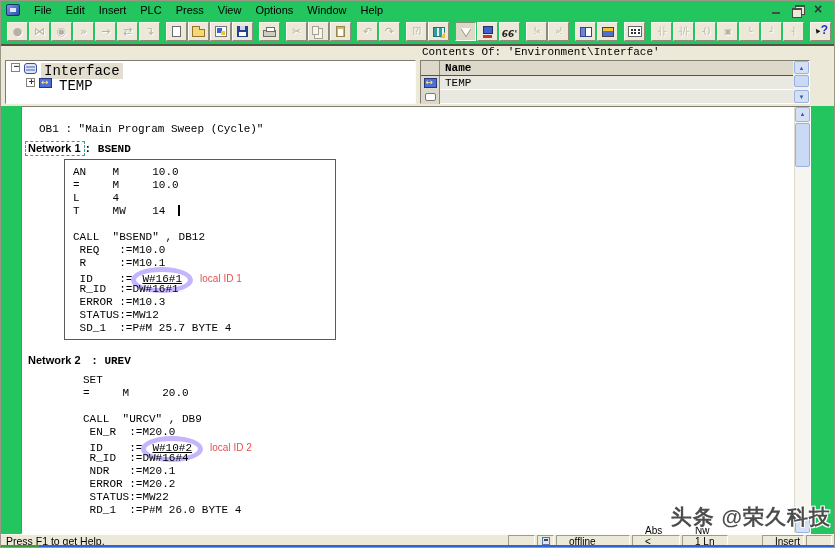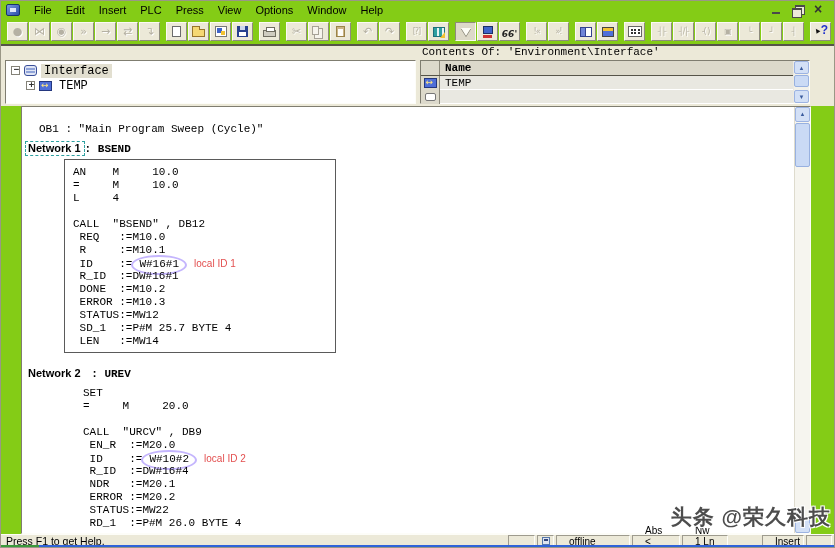--- a/index.html
+++ b/index.html
@@ -1,18 +1,18 @@
 <!DOCTYPE html>
 <html><head>
 <meta charset="utf-8">
 <style>
   * { margin:0; padding:0; box-sizing:border-box; }
   html,body { width:835px; height:548px; }
   body { font-family:"Liberation Sans",sans-serif; }
-  .window { position:relative; width:835px; height:548px; background:#84cc16; overflow:hidden; border:1px solid #9a9786; }
+  .window { position:relative; width:835px; height:548px; background:#22c55e; overflow:hidden; border:1px solid #9a9786; }
 
   
   .menubar { position:absolute; left:0; top:0; width:100%; height:18px; display:flex; align-items:center; padding-left:5px; font-size:11px; color:#000; }
   .app-icon { width:14px; height:12px; margin-right:7px; background:linear-gradient(135deg,#7b98e0,#2b4fa8); border:1px solid #17336e; border-radius:2px; position:relative; }
   .app-icon::before { content:""; position:absolute; left:3px; top:3px; width:6px; height:4px; background:#dfe7fa; }
   .menu-items { display:flex; }
   .menu-item { padding:1px 7px; cursor:default; }
   .win-controls { margin-left:auto; margin-right:8px; display:flex; gap:7px; align-items:center; }
   .wc { width:14px; height:12px; position:relative; }
   .wc-min::before { content:""; position:absolute; left:2px; bottom:2px; width:8px; height:2px; background:#4a4a4a; }
@@ -56,21 +56,21 @@
   .i-network { width:14px; height:11px; border:1px solid #666; background:#fff; position:relative; }
   .i-network::before { content:""; position:absolute; left:2px; top:2px; width:9px; border-top:2px dotted #333; }
   .i-network::after { content:""; position:absolute; left:2px; bottom:2px; width:9px; border-top:2px dotted #333; }
   .i-help { position:relative; width:15px; height:13px; }
   .i-help::before { content:"▲"; position:absolute; left:0; top:1px; font-size:8px; color:#111; transform:rotate(-35deg); }
   .i-help::after { content:"?"; position:absolute; right:0; top:-2px; font-size:12px; font-weight:bold; color:#2233cc; }
 
   
   .declpane { position:absolute; left:0; top:43px; width:100%; height:62px; background:#ece9d8; border-top:2px solid #565449; }
   .tree-box { position:absolute; left:4px; top:14px; width:411px; height:44px; background:#fff; border:1px solid; border-color:#7f7d70 #fdfdf8 #fdfdf8 #7f7d70; padding-top:2px; }
-  .tree-row { height:15px; display:flex; align-items:center; padding-left:5px; font-family:"Liberation Mono",monospace; font-size:12px; }
+  .tree-row { height:15px; display:flex; align-items:flex-start; padding-left:5px; font-family:"Liberation Mono",monospace; font-size:14px; }
   .tree-row.child { padding-left:20px; }
   .expand { width:9px; height:9px; border:1px solid #848278; background:#fff; position:relative; margin-right:4px; flex:none; }
   .expand::before { position:absolute; left:0; top:-2px; width:9px; text-align:center; font:bold 9px/9px "DejaVu Sans Mono",monospace; color:#333; }
   .expand-minus::before { content:"−"; }
   .expand-plus::before { content:"+"; }
   .interface-icon { width:13px; height:11px; border:1px solid #3a4f9a; background:#dfe5f5; border-radius:3px; position:relative; margin-right:4px; flex:none; }
   .interface-icon::before { content:""; position:absolute; left:1px; right:1px; top:2px; height:2px; background:#8fa3d8; }
   .interface-icon::after { content:""; position:absolute; left:1px; right:1px; bottom:2px; height:2px; background:#8fa3d8; }
   .temp-icon { width:13px; height:10px; background:#4f6fd8; border:1px solid #24377f; position:relative; margin-right:4px; flex:none; }
   .temp-icon::before { content:"↔"; position:absolute; left:1px; top:-2px; font-size:9px; line-height:10px; color:#ffe680; font-family:"DejaVu Sans",sans-serif; }
@@ -99,21 +99,21 @@
   .code-area { position:absolute; left:0; top:0; right:16px; bottom:0; padding:16px 0 0 17px; font-family:"Liberation Mono",monospace; font-size:11px; line-height:13px; color:#000; overflow:hidden; }
   .ob-title { white-space:pre; margin-bottom:6px; }
   .nw-title { height:15px; margin-left:-14px; margin-bottom:2px; font-family:"Liberation Sans",sans-serif; font-size:11px; font-weight:bold; }
   .nw-label { border:1px dashed transparent; padding:0 3px 1px 2px; }
   .nw-label.nw-selected { border-color:#2fa1a1; }
   .nw-name { font-family:"Liberation Mono",monospace; font-weight:bold; font-size:11px; }
   .code-box { border:1px solid #5a5a5a; width:272px; margin-left:25px; margin-top:2px; padding:6px 0 4px 8px; }
   .code-plain { margin-left:44px; margin-top:5px; }
   .network-2 > .nw-title { margin-top:14px; }
   .code-line { height:13px; white-space:pre; }
-  .circled { display:inline-block; border:2px solid #c4b5fd; border-radius:50%; padding:1px 6px 2px; margin:-3px -2px -3px -1px; }
+  .circled { display:inline-block; border:5px solid #c4b5fd; border-radius:50%; padding:1px 6px 2px; margin:-3px -2px -3px -1px;text-decoration:underline; }
   .red-note { color:#e34f4f; font-family:"Liberation Sans",sans-serif; font-size:10px; margin-left:9px; }
   .caret { display:inline-block; width:1.5px; height:11px; background:#000; margin-left:13px; vertical-align:-2px; }
   .ed-scroll { position:absolute; top:0; right:0; bottom:0; width:16px; background:#f6f5ef; border-left:1px solid #dedbcd; display:flex; flex-direction:column; padding:0 0; }
   .ed-scroll .sb-btn { height:15px; }
   .ed-scroll .sb-thumb { height:44px; }
   .ed-scroll .sb-down { margin-top:auto; }
 
   
   .statusbar { position:absolute; left:0; top:533px; width:100%; height:13px; background:#ece9d8; display:flex; align-items:center; font-size:10px; color:#000; border-top:1px solid #fdfdf8; }
   .sb-msg { flex:1; padding-left:5px; font-size:10.5px; }
@@ -332,31 +332,30 @@
 
   <div class="editor">
     <div class="code-area">
       <div class="ob-title">OB1 : "Main Program Sweep (Cycle)"</div>
     <div class="network network-1">
           <div class="nw-title"><span class="nw-label nw-selected">Network 1</span><span class="nw-name">: BSEND</span></div>
           <div class="code-box">
             <div class="code-line">AN    M     10.0</div>
             <div class="code-line">=     M     10.0</div>
             <div class="code-line">L     4</div>
+            <div class="code-line">T     MW    14<span class="caret"></span></div>
             <div class="code-line"></div>
             <div class="code-line">CALL  "BSEND" , DB12</div>
             <div class="code-line"> REQ   :=M10.0</div>
             <div class="code-line"> R     :=M10.1</div>
             <div class="code-line"> ID    :=<span class="circled">W#16#1</span><span class="red-note">local ID 1</span></div>
             <div class="code-line"> R_ID  :=DW#16#1</div>
-            <div class="code-line"> DONE  :=M10.2</div>
             <div class="code-line"> ERROR :=M10.3</div>
             <div class="code-line"> STATUS:=MW12</div>
             <div class="code-line"> SD_1  :=P#M 25.7 BYTE 4</div>
-            <div class="code-line"> LEN   :=MW14</div>
           </div>
         </div>
         <div class="network network-2">
           <div class="nw-title"><span class="nw-label">Network 2</span><span class="nw-name"> : UREV</span></div>
           <div class="code-plain">
             <div class="code-line">SET</div>
             <div class="code-line">=     M     20.0</div>
             <div class="code-line"></div>
             <div class="code-line">CALL  "URCV" , DB9</div>
             <div class="code-line"> EN_R  :=M20.0</div>

